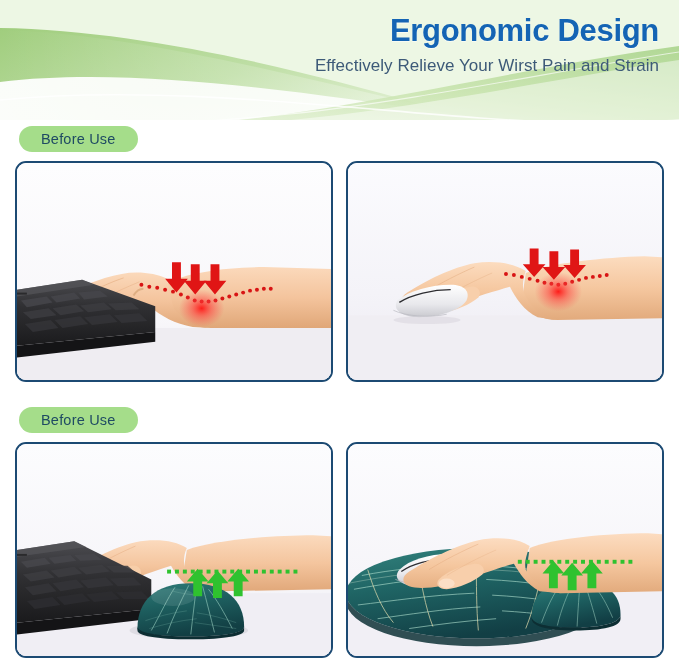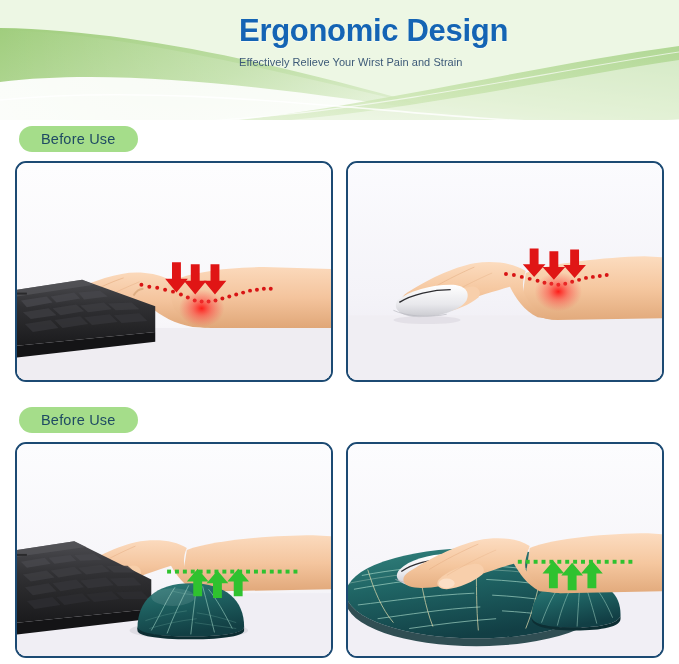--- a/index.html
+++ b/index.html
@@ -14,29 +14,29 @@
   
   .header {
     position:absolute; left:0; top:0; width:679px; height:120px;
     background:#edf7e4;
     overflow:hidden;
   }
   .header-svg { position:absolute; left:0; top:0; width:679px; height:120px; }
 
   .title-block {
     position:absolute; right:20px; top:14px;
-    text-align:left; width:420px;
+    text-align:right; width:420px;
   }
   .main-title {
     font-size:31px; font-weight:bold; color:#1464b4;
     letter-spacing:-0.3px; line-height:1.12;
     text-shadow:0 1px 0 rgba(255,255,255,.55);
   }
   .sub-title {
-    font-size:11px; color:#3d5a78; margin-top:7px;
+    font-size:17px; color:#3d5a78; margin-top:7px;
     letter-spacing:0.05px; font-weight:400;
   }
 
   
   .badge {
     position:absolute; height:26px; border-radius:13px;
     background:#a5dd8a;
     display:flex; align-items:center; justify-content:flex-start;
     color:#1f4a63; font-size:14.5px; letter-spacing:.2px;
     padding:0 22px;

